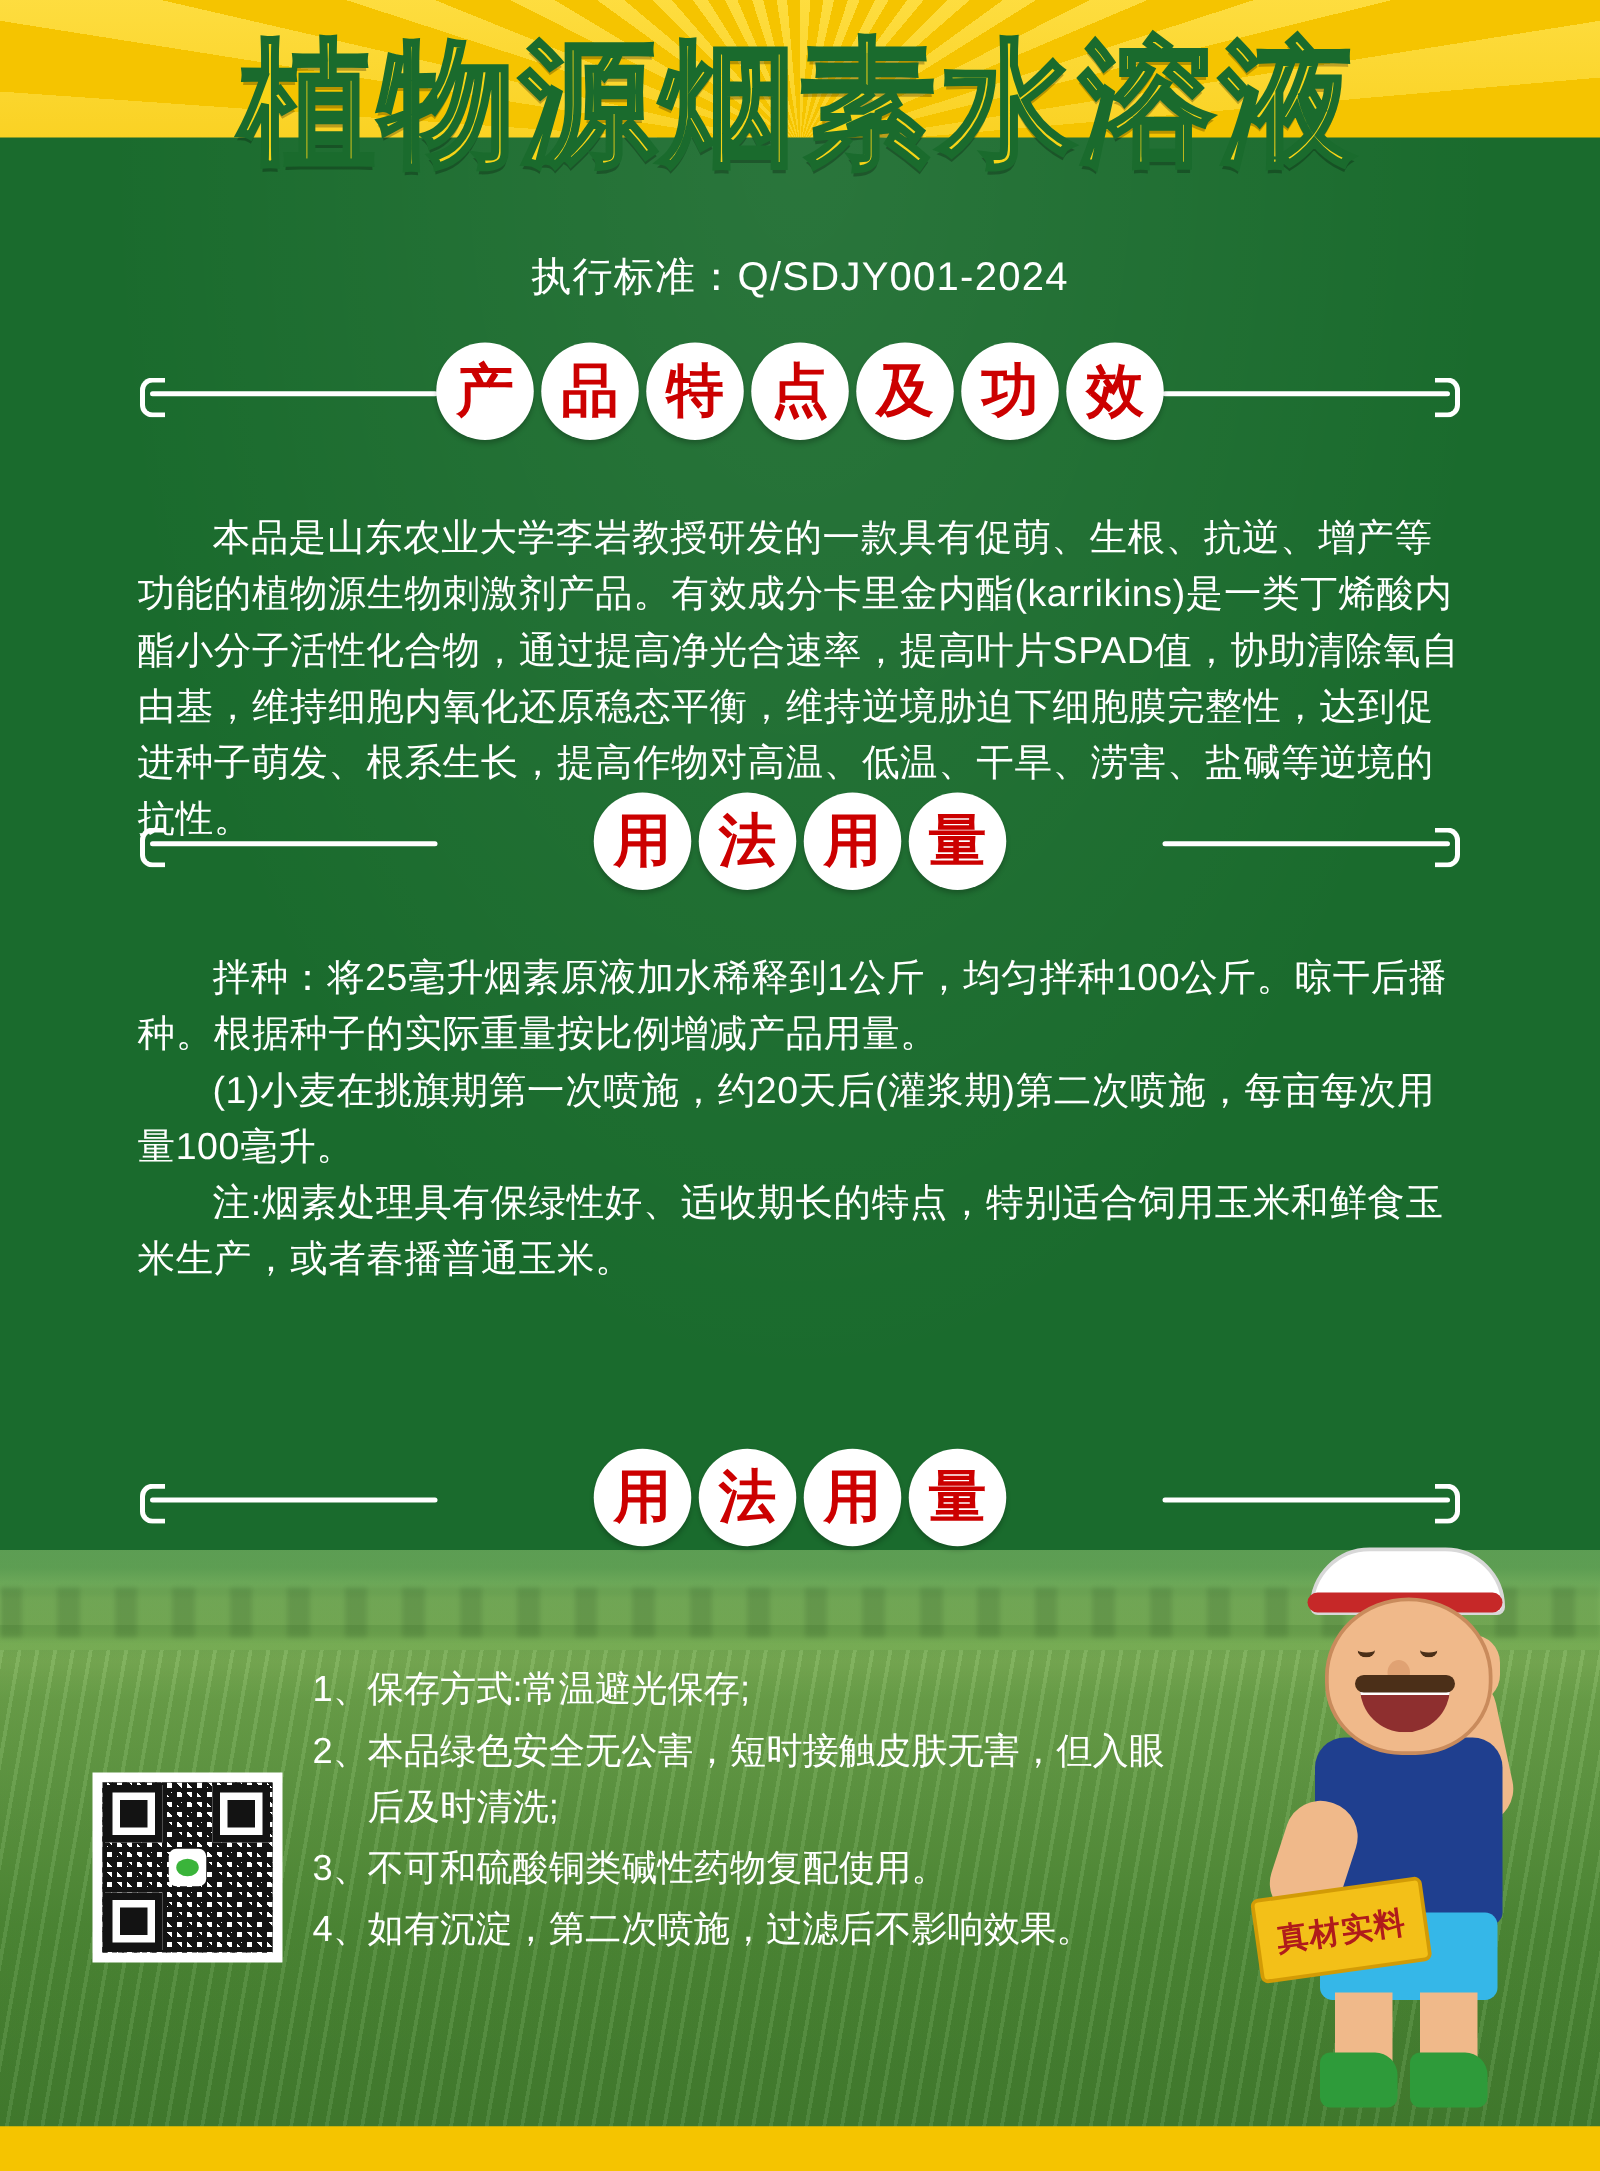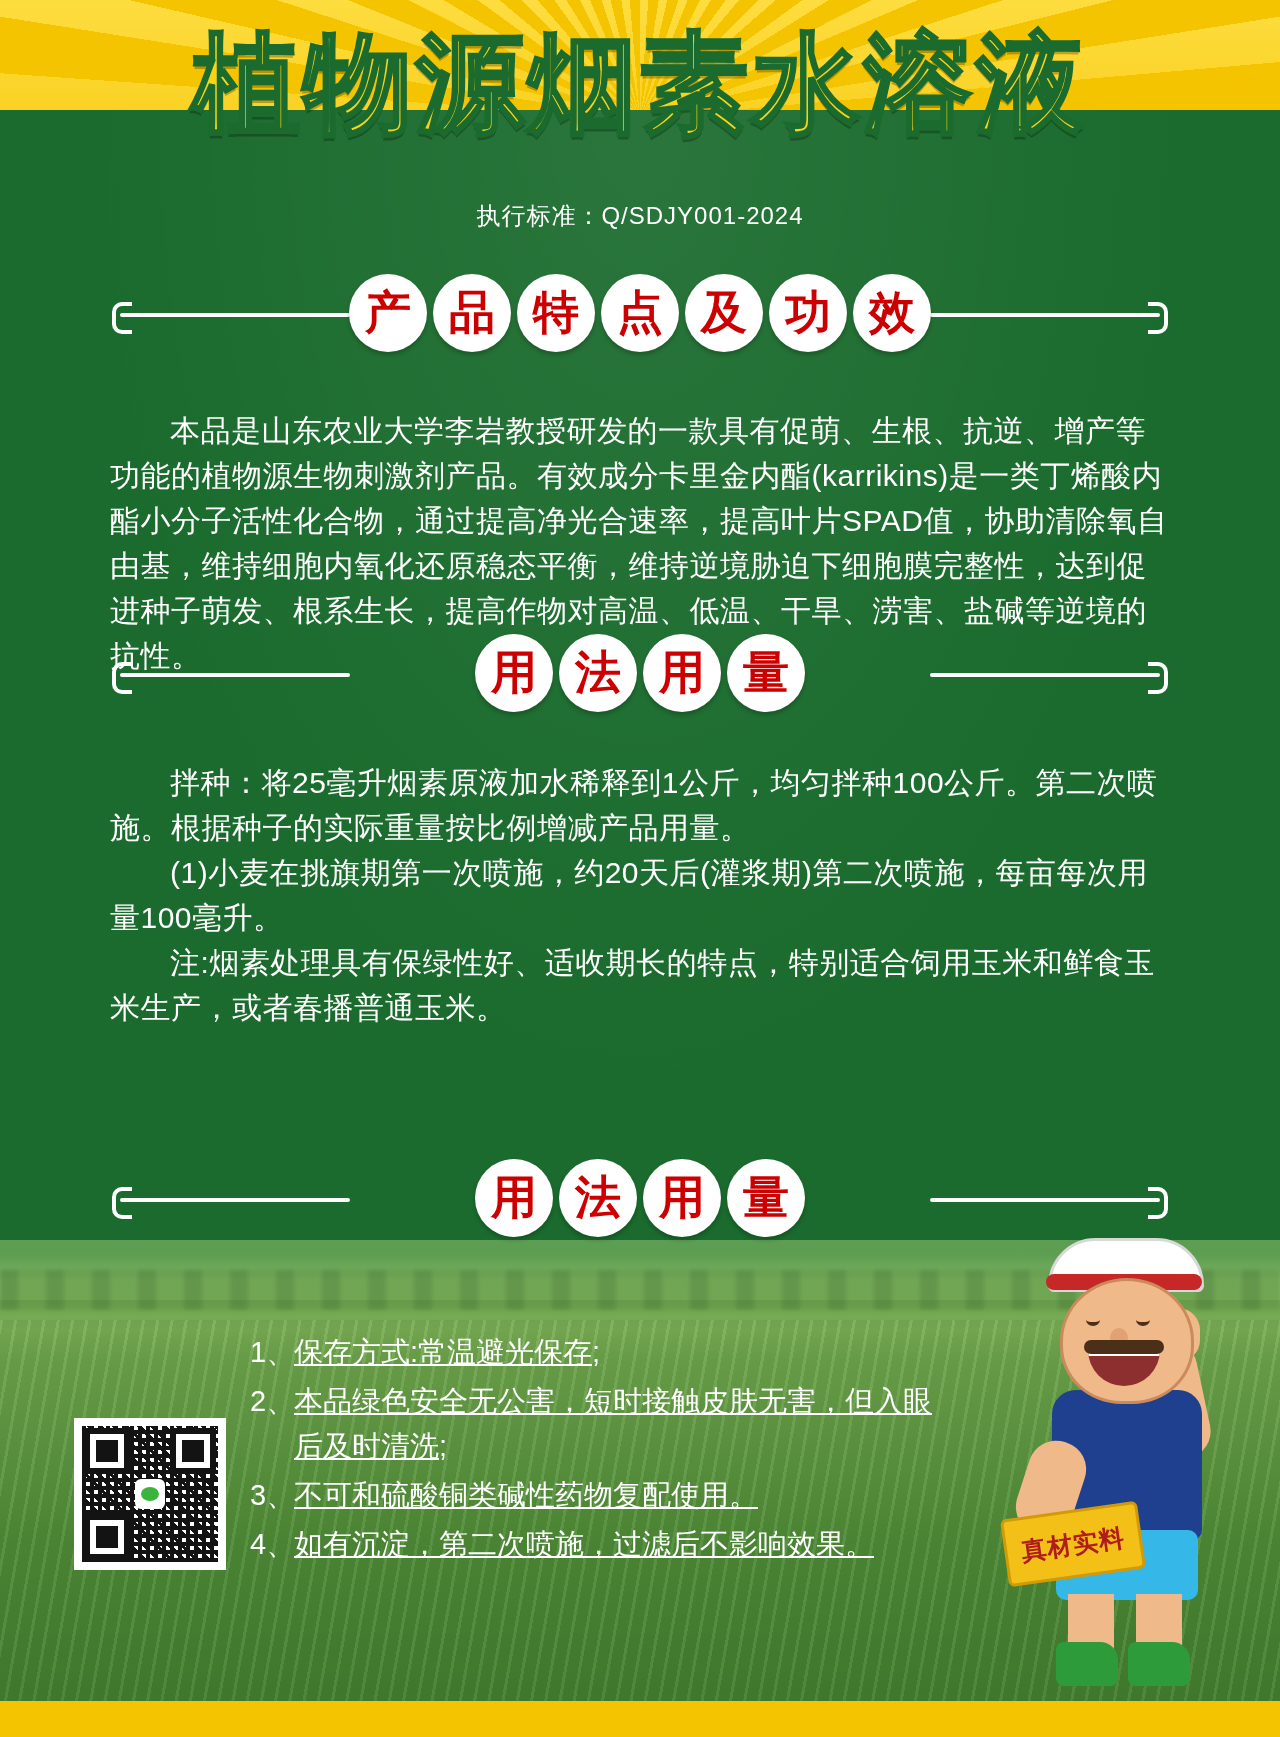--- a/index.html
+++ b/index.html
@@ -74,21 +74,21 @@
   .title{
     position:absolute;left:0;top:30px;width:1280px;text-align:center;
     font-size:108px;line-height:1;font-weight:bold;letter-spacing:4px;
     color:#f7d417;
     -webkit-text-stroke:3px #1a6b2d;
     text-shadow:0 4px 0 rgba(0,0,0,.25);
     font-family:"DejaVu Sans","Liberation Sans",sans-serif;
   }
   .standard{
     position:absolute;left:0;top:200px;width:1280px;text-align:center;
-    color:#ffffff;font-size:24px;letter-spacing:1px;
+    color:#ffffff;font-size:32px;letter-spacing:1px;
   }
 
   
   .section-head{
     position:absolute;left:0;width:1280px;height:86px;
   }
   .rule{
     position:absolute;top:43px;height:4px;background:#ffffff;border-radius:2px;
   }
   .rule.left{left:120px;width:230px;}
@@ -120,21 +120,21 @@
   .para p{margin:0;}
   .indent{text-indent:2em;}
 
   
   .notes{
     position:absolute;left:250px;top:1330px;width:700px;
     color:#ffffff;font-size:29px;line-height:1.55;
   }
   .notes .n{display:flex;margin-bottom:4px;}
   .notes .num{width:44px;flex:none;}
-  .notes .txt{flex:1;text-decoration:underline;}
+  .notes .txt{flex:1;}
 
   
   .qr-wrap{
     position:absolute;left:74px;top:1418px;width:152px;height:152px;
     background:#ffffff;padding:8px;box-sizing:border-box;
   }
   .qr{
     width:100%;height:100%;
     background-image:
       repeating-linear-gradient(90deg,#000 0 4px,transparent 4px 8px),
@@ -269,21 +269,21 @@
     <div class="rule-cap r"></div>
     <div class="bubbles">
       <div class="bubble">用</div>
       <div class="bubble">法</div>
       <div class="bubble">用</div>
       <div class="bubble">量</div>
     </div>
   </div>
 
   <div class="para" style="left:110px;top:760px;width:1060px;">
-    <p class="indent">拌种：将25毫升烟素原液加水稀释到1公斤，均匀拌种100公斤。第二次喷施。根据种子的实际重量按比例增减产品用量。</p>
+    <p class="indent">拌种：将25毫升烟素原液加水稀释到1公斤，均匀拌种100公斤。晾干后播种。根据种子的实际重量按比例增减产品用量。</p>
     <p class="indent">(1)小麦在挑旗期第一次喷施，约20天后(灌浆期)第二次喷施，每亩每次用量100毫升。</p>
     <p class="indent">注:烟素处理具有保绿性好、适收期长的特点，特别适合饲用玉米和鲜食玉米生产，或者春播普通玉米。</p>
   </div>
 
   <div class="section-head" style="top:1155px">
     <div class="rule left"></div>
     <div class="rule-cap l"></div>
     <div class="rule right"></div>
     <div class="rule-cap r"></div>
     <div class="bubbles">

